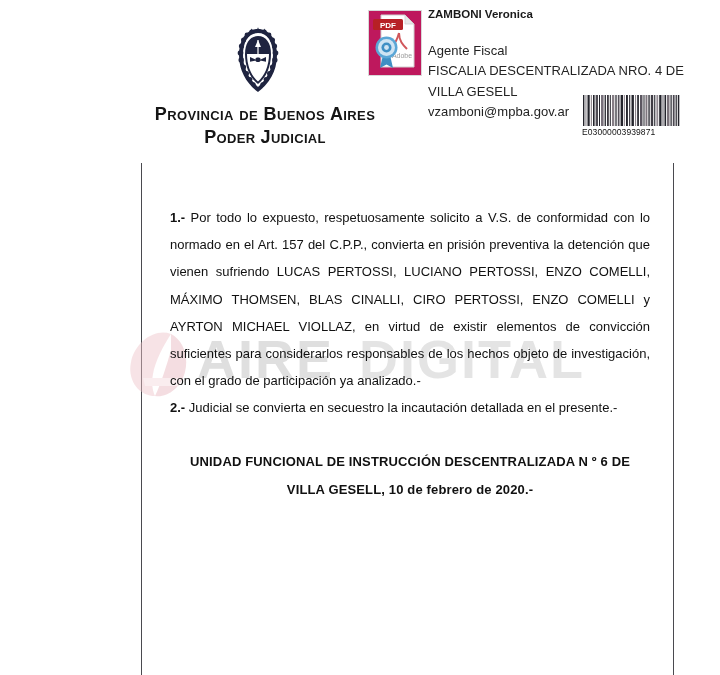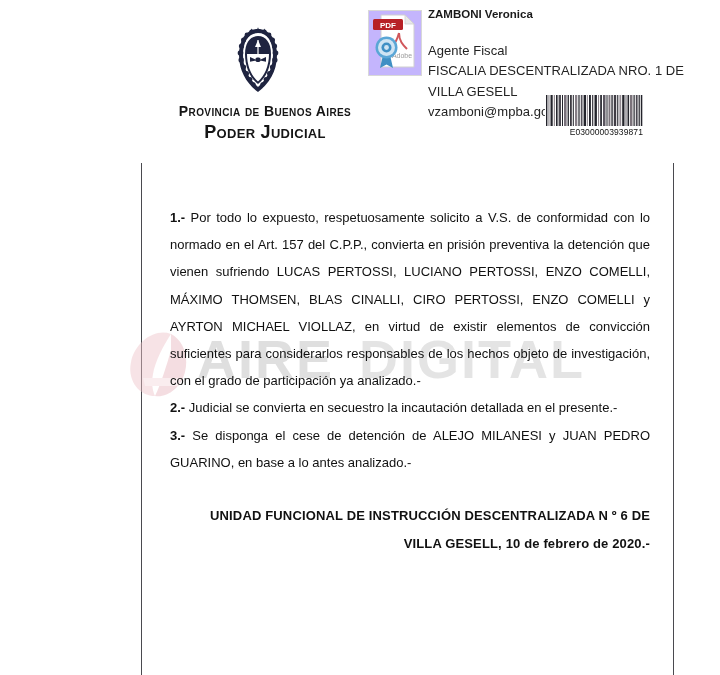--- a/index.html
+++ b/index.html
@@ -53,40 +53,40 @@
   .org-block {
     position: absolute;
     left: 150px;
     top: 103px;
     width: 230px;
     text-align: center;
     color: #151515;
     line-height: 1.28;
   }
   .org-line-1 {
-    font-size: 14px;
+    font-size: 18px;
     font-weight: bold;
     font-variant: small-caps;
     letter-spacing: 0.4px;
   }
   .org-line-2, .org-line-3 {
     font-size: 18px;
     font-weight: bold;
     font-variant: small-caps;
     letter-spacing: 0.3px;
   }
 
   
   .pdf-icon {
     position: absolute;
     left: 368px;
     top: 10px;
     width: 52px;
     height: 64px;
-    background: #c4b5fd;
+    background: #be185d;
     border: 1px solid #d8d8d8;
   }
   .pdf-icon svg { display: block; width: 50px; height: 62px; }
 
   
   .signer {
     position: absolute;
     left: 428px;
     top: 7px;
     width: 280px;
@@ -103,24 +103,24 @@
   .signer .email {
     font-size: 13px;
     line-height: 1.58;
     letter-spacing: 0.05px;
     color: #232323;
   }
 
   
   .barcode-wrap {
     position: absolute;
-    left: 545px;
+    left: 582px;
     top: 95px;
     width: 98px;
-    text-align: right;
+    text-align: left;
   }
   .barcode {
     width: 98px;
     height: 31px;
     display: block;
   }
   .barcode-num {
     font-family: "Liberation Sans", sans-serif;
     font-size: 8.5px;
     letter-spacing: 0.1px;
@@ -155,21 +155,21 @@
   .para {
     text-align: justify;
     text-justify: inter-word;
     margin: 0;
   }
   .para .num { font-weight: bold; }
   .para.p1 { margin-bottom: 0; }
   .closing {
     margin-top: 26px;
     font-weight: bold;
-    text-align: right;
+    text-align: center;
     letter-spacing: 0.15px;
     line-height: 28px;
   }
 </style>
 </head>
 <body>
 
 <div id="page">
 
   <div class="rule left"></div>
@@ -250,21 +250,21 @@
           <circle cx="17.5" cy="36.5" r="8.5" fill="#cfe4f3"></circle>
           <circle cx="17.5" cy="36.5" r="5" fill="#3f8fc4"></circle>
           <circle cx="17.5" cy="36.5" r="2.4" fill="#cfe4f3"></circle>
         </g>
       </svg>
     </div>
 
     <div class="signer">
       <div class="name">ZAMBONI Veronica</div>
       <div class="role">Agente Fiscal</div>
-      <div class="office">FISCALIA DESCENTRALIZADA NRO. 1 DE VILLA GESELL</div>
+      <div class="office">FISCALIA DESCENTRALIZADA NRO. 4 DE VILLA GESELL</div>
       <div class="email">vzamboni@mpba.gov.ar</div>
     </div>
 
     <div class="barcode-wrap">
       <svg class="barcode" viewBox="0 0 98 31" preserveAspectRatio="none">
         <rect x="0" y="0" width="98" height="31" fill="#ffffff"></rect>
         <g fill="#23232b">
           <rect x="1" y="0" width="1.4" height="31"></rect>
           <rect x="3.5" y="0" width="0.9" height="31" fill="#6e6a72"></rect>
           <rect x="5.5" y="0" width="2.2" height="31"></rect>
@@ -320,18 +320,17 @@
       <text x="240" y="56" font-family="Liberation Sans, sans-serif" font-size="54" font-weight="bold" fill="#dedede" opacity="0.8" letter-spacing="2">DIGITAL</text>
     </svg>
   </div>
 
   <div class="doc-body">
 
     <p class="para p1"><span class="num">1.-</span><span> Por todo lo expuesto, respetuosamente solicito a V.S. de conformidad con lo normado en el Art. 157 del C.P.P., convierta en prisión preventiva la detención que vienen sufriendo LUCAS PERTOSSI, LUCIANO PERTOSSI, ENZO COMELLI, MÁXIMO THOMSEN, BLAS CINALLI, CIRO PERTOSSI, ENZO COMELLI y AYRTON MICHAEL VIOLLAZ, en virtud de existir elementos de convicción suficientes para considerarlos responsables de los hechos objeto de investigación, con el grado de participación ya analizado.-</span></p>
 
     <p class="para p2"><span class="num">2.-</span><span> Judicial se convierta en secuestro la incautación detallada en el presente.-</span></p>
 
-    <p class="para p3"><span class="num">3.-</span><span> Se disponga el cese de detención de ALEJO MILANESI y JUAN PEDRO GUARINO, en base a lo antes analizado.-</span></p>
 
     <div class="closing">UNIDAD FUNCIONAL DE INSTRUCCIÓN DESCENTRALIZADA N º 6 DE VILLA GESELL,  10 de febrero de 2020.-</div>
   </div>
 
 </div>
 
 </body></html>

